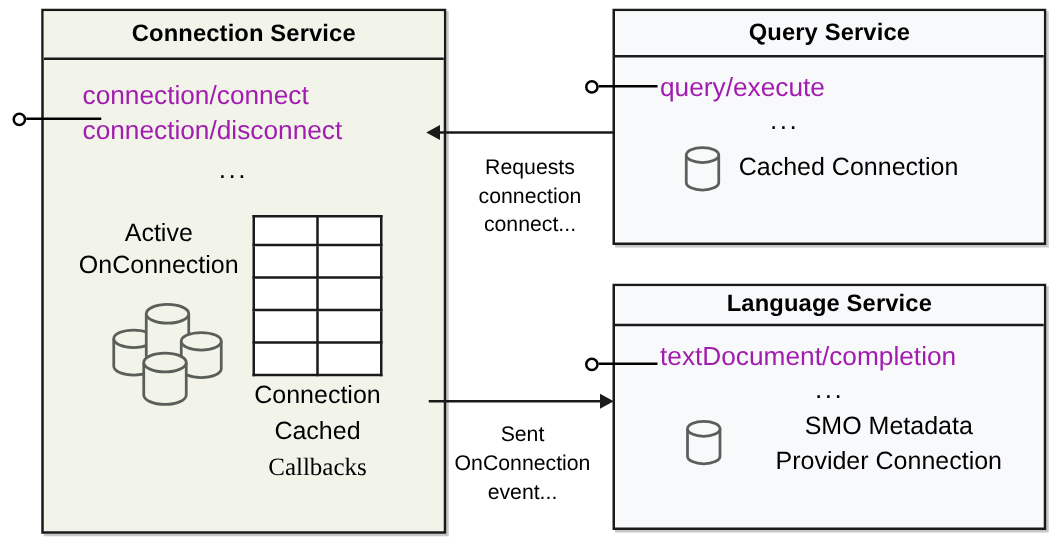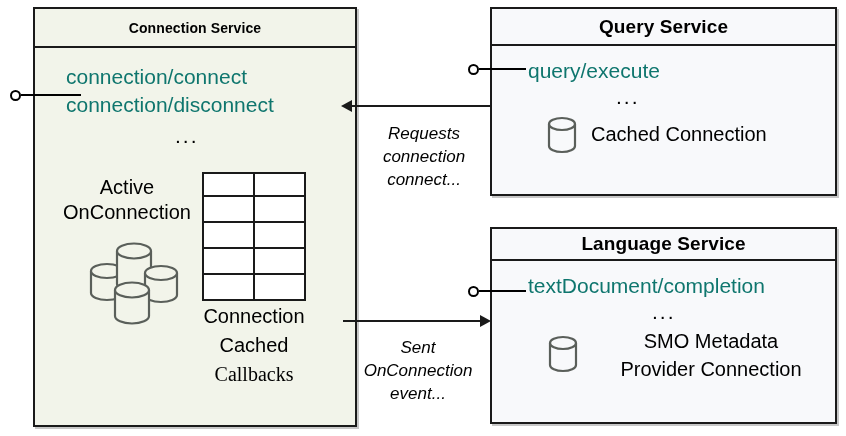--- a/index.html
+++ b/index.html
@@ -43,21 +43,21 @@
     width: 100%;
   }
 
   .conn-box {
     left: 33px;
     top: 7px;
     width: 324px;
     height: 420px;
     background: #f2f4ea;
   }
-  .conn-box .titlebar { height: 39px; font-size: 14px; background: #f2f4ea; }
+  .conn-box .titlebar { height: 39px; font-size: 19px; background: #f2f4ea; }
   .conn-box .body { height: 377px; }
 
   .query-box {
     left: 490px;
     top: 7px;
     width: 347px;
     height: 189px;
     background: #f8f9fb;
   }
   .query-box .titlebar { height: 37px; font-size: 19px; background: #f8f9fb; }
@@ -69,21 +69,21 @@
     width: 347px;
     height: 197px;
     background: #f8f9fb;
   }
   .lang-box .titlebar { height: 32px; font-size: 19px; background: #f8f9fb; }
   .lang-box .body { height: 155px; }
 
   
   .op-text {
     position: absolute;
-    color: #0f766e;
+    color: #a21caf;
     font-size: 21px;
     line-height: 27px;
     white-space: nowrap;
   }
   .ellipsis {
     position: absolute;
     color: #000000;
     font-size: 21px;
     line-height: 20px;
     letter-spacing: 2px;
@@ -130,21 +130,20 @@
     position: absolute;
     width: 0; height: 0;
     border-top: 6px solid transparent;
     border-bottom: 6px solid transparent;
   }
   .arrow-head.left  { border-right: 11px solid #1a1a1a; }
   .arrow-head.right { border-left: 11px solid #1a1a1a; }
 
   .arrow-label {
     position: absolute;
-    font-style: italic;
     font-size: 17px;
     line-height: 23px;
     color: #000000;
     text-align: center;
   }
 
   
   .grid-table {
     position: absolute;
     border-collapse: collapse;

